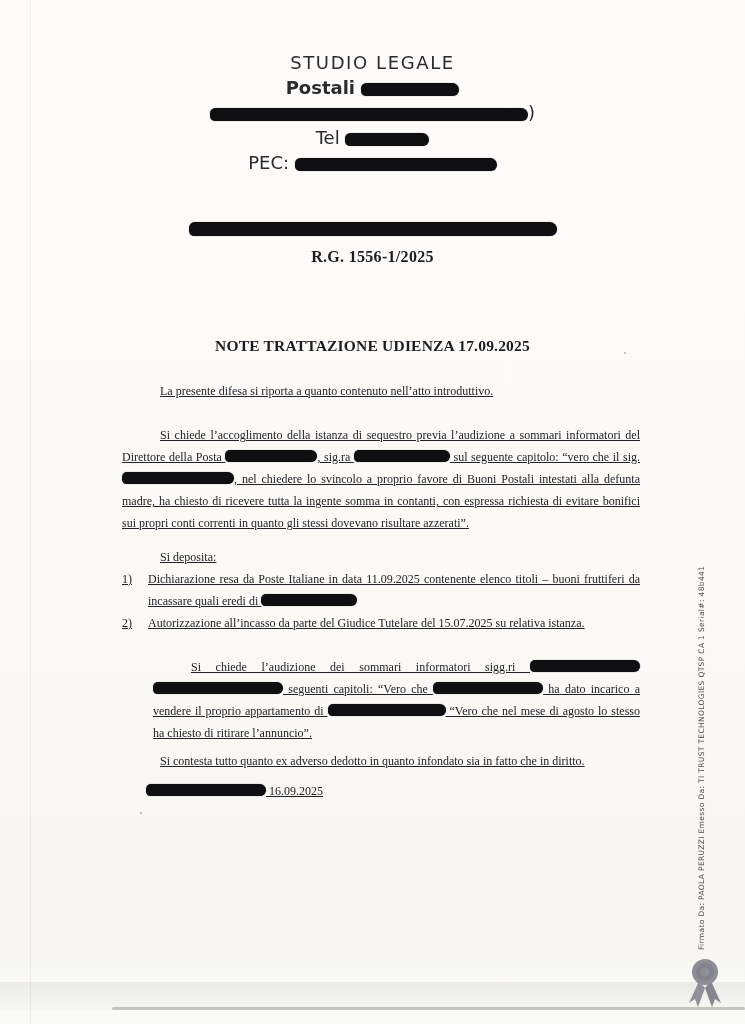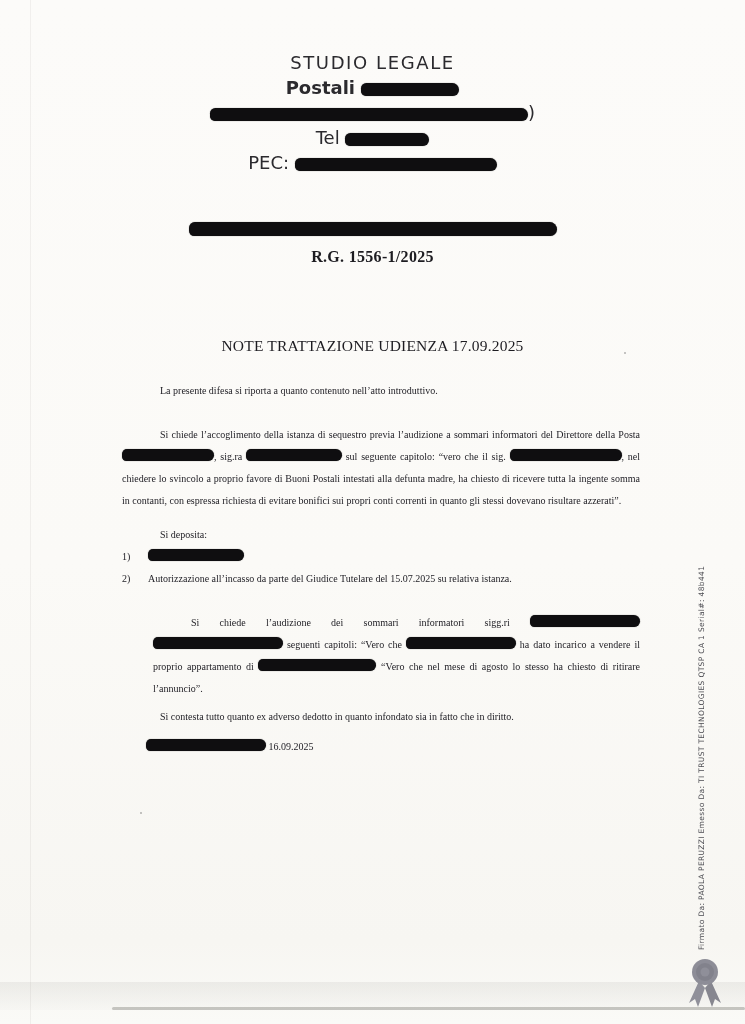--- a/index.html
+++ b/index.html
@@ -24,24 +24,24 @@
     font-family:"DejaVu Sans",sans-serif;font-size:18px;color:#2b2a2e;}
   .lh-line{height:16px;margin-bottom:9px;}
   .lh-firm{letter-spacing:1.6px;}
   .lh-avvocato{font-weight:700;}
 
   
   .court-block{position:absolute;top:220px;left:0;right:0;text-align:center;
     font-weight:700;font-size:16px;letter-spacing:0.3px;color:#1d1c21;}
   .court-line{height:16px;margin-bottom:12px;}
   .note-title{position:absolute;top:337px;left:0;right:0;text-align:center;
-    font-weight:400;font-size:15.5px;letter-spacing:0.2px;color:#1d1c21;}
+    font-weight:700;font-size:15.5px;letter-spacing:0.2px;color:#1d1c21;}
 
   
-  .content{position:absolute;left:122px;top:380px;width:518px;font-size:10px;line-height:22px;}
+  .content{position:absolute;left:122px;top:380px;width:518px;font-size:12px;line-height:22px;text-decoration:underline;}
   .para{margin:0 0 22px 0;}
   .indent{text-indent:38px;}
   .just{text-align:justify;}
   .p2{margin-bottom:12px;}
   .deposita{margin-bottom:0;}
   .list{margin-bottom:22px;}
   .li{display:flex;}
   .li-marker{width:26px;flex:none;}
   .li-text{flex:1;text-align:justify;}
   .p3{margin-bottom:6px;margin-left:31px;}
@@ -89,21 +89,21 @@
 
   <div class="note-title">NOTE TRATTAZIONE UDIENZA 17.09.2025</div>
 
   <div class="content">
     <p class="para indent"><span>La presente difesa si riporta a quanto contenuto nell’atto introduttivo.</span></p>
     <p class="para indent just p2"><span>Si chiede l’accoglimento della istanza di sequestro previa l’audizione a sommari informatori del Direttore della Posta </span><span class="redact" style="width: 92px;"></span><span>, sig.ra </span><span class="redact" style="width: 96px;"></span><span> sul seguente capitolo: “vero che il sig. </span><span class="redact" style="width: 112px;"></span><span>, nel chiedere lo svincolo a proprio favore di Buoni Postali intestati alla defunta madre, ha chiesto di ricevere tutta la ingente somma in contanti, con espressa richiesta di evitare bonifici sui propri conti correnti in quanto gli stessi dovevano risultare azzerati”.</span></p>
     <p class="para indent deposita">Si deposita:</p>
     <div class="list">
       <div class="li">
         <span class="li-marker">1)</span>
-        <span class="li-text"><span class="redact" style="width: 96px;"></span></span>
+        <span class="li-text"><span>Dichiarazione resa da Poste Italiane in data 11.09.2025 contenente elenco titoli – buoni fruttiferi da incassare quali eredi di </span><span class="redact" style="width: 96px;"></span></span>
       </div>
       <div class="li">
         <span class="li-marker">2)</span>
         <span class="li-text"><span>Autorizzazione all’incasso da parte del Giudice Tutelare del 15.07.2025 su relativa istanza.</span></span>
       </div>
     </div>
     <p class="para indent just p3"><span>Si chiede l’audizione dei sommari informatori sigg.ri </span><span class="redact" style="width: 110px;"></span><span> </span><span class="redact" style="width: 130px;"></span><span> seguenti capitoli: “Vero che </span><span class="redact" style="width: 110px;"></span><span> ha dato incarico a vendere il proprio appartamento di </span><span class="redact" style="width: 118px;"></span><span> “Vero che nel mese di agosto lo stesso ha chiesto di ritirare l’annuncio”.</span></p>
     <p class="para indent p5"><span>Si contesta tutto quanto ex adverso dedotto in quanto infondato sia in fatto che in diritto.</span></p>
     <p class="para dateline"><span class="redact" style="width: 120px;"></span><span> 16.09.2025</span></p>
   </div>

